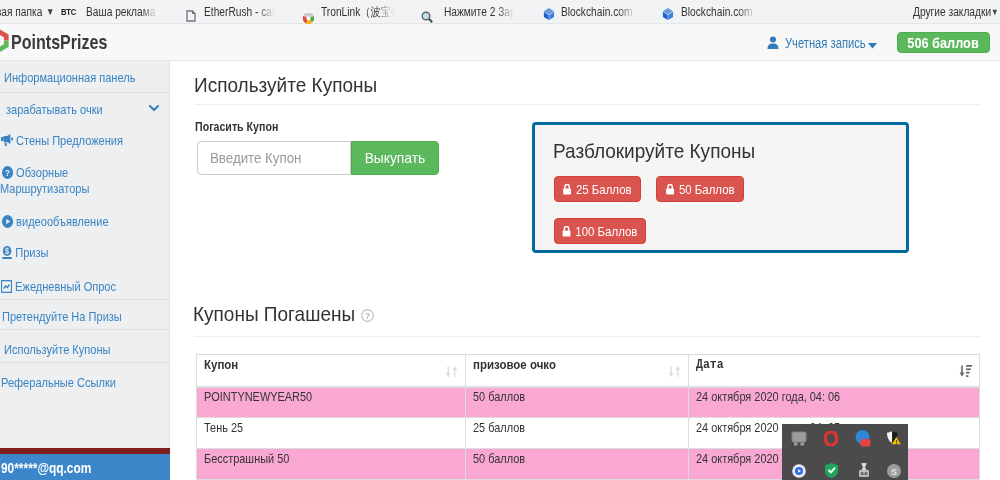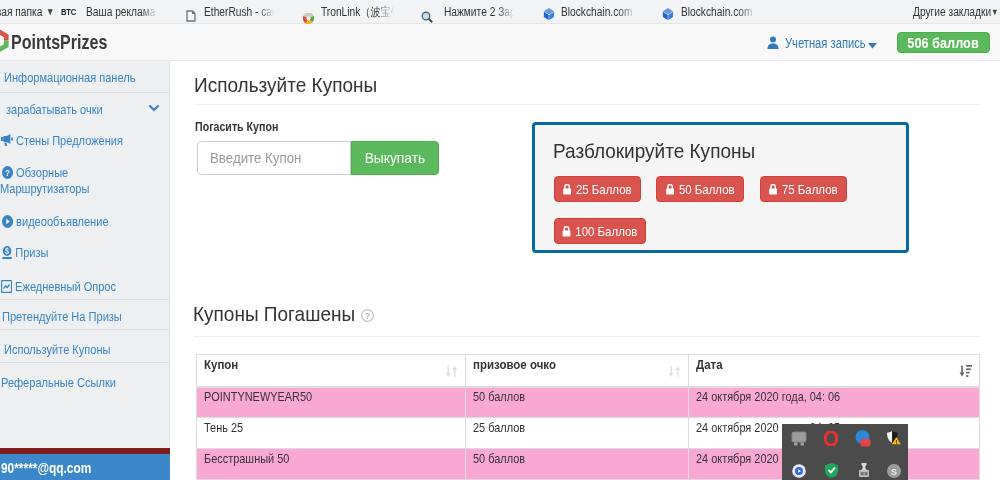--- a/index.html
+++ b/index.html
@@ -188,26 +188,20 @@
           <path d="M2.5 5 L2.5 3 A2.5 2.5 0 0 1 7.5 3 L7.5 5" fill="none" stroke="#fff" stroke-width="1.6"></path>
           <rect x="0.5" y="4.6" width="9" height="6" rx="1" fill="#fff"></rect>
         </svg>25 Баллов</span>
     </div>
   <div class="rbtn" style="left:121px; top:51px; width:88px;">
       <span style="display:flex;align-items:center;transform:scaleX(0.88);"><svg class="lk" width="10" height="11" viewBox="0 0 10 11">
           <path d="M2.5 5 L2.5 3 A2.5 2.5 0 0 1 7.5 3 L7.5 5" fill="none" stroke="#fff" stroke-width="1.6"></path>
           <rect x="0.5" y="4.6" width="9" height="6" rx="1" fill="#fff"></rect>
         </svg>50 Баллов</span>
     </div>
-  <div class="rbtn" style="left:225px; top:51px; width:87px;">
-      <span style="display:flex;align-items:center;transform:scaleX(0.88);"><svg class="lk" width="10" height="11" viewBox="0 0 10 11">
-          <path d="M2.5 5 L2.5 3 A2.5 2.5 0 0 1 7.5 3 L7.5 5" fill="none" stroke="#fff" stroke-width="1.6"></path>
-          <rect x="0.5" y="4.6" width="9" height="6" rx="1" fill="#fff"></rect>
-        </svg>75 Баллов</span>
-    </div>
   <div class="rbtn" style="left:19px; top:93px; width:92px;">
       <span style="display:flex;align-items:center;transform:scaleX(0.88);"><svg class="lk" width="10" height="11" viewBox="0 0 10 11">
           <path d="M2.5 5 L2.5 3 A2.5 2.5 0 0 1 7.5 3 L7.5 5" fill="none" stroke="#fff" stroke-width="1.6"></path>
           <rect x="0.5" y="4.6" width="9" height="6" rx="1" fill="#fff"></rect>
         </svg>100 Баллов</span>
     </div>
 </div>
 
 <h2 class="hd" style="left:193px; top:302px;">Купоны Погашены</h2>
 <svg class="abs" style="left:361px; top:309px;" width="13" height="13" viewBox="0 0 13 13">
@@ -228,21 +222,21 @@
             </g>
           </svg></th>
     <th style="width:223px;"><span class="htx">призовое очко</span><svg class="sort" width="13" height="13" viewBox="0 0 13 13">
             <g stroke="#dcdcdc" stroke-width="1.3" fill="#dcdcdc">
               <line x1="3.2" y1="1" x2="3.2" y2="9.5"></line>
               <path d="M0.8 8 L5.6 8 L3.2 12 Z" stroke="none"></path>
               <line x1="9.8" y1="3.5" x2="9.8" y2="12"></line>
               <path d="M7.4 5 L12.2 5 L9.8 1 Z" stroke="none"></path>
             </g>
           </svg></th>
-    <th style="width:291px;"><span class="htx">Дата</span><svg class="sort" width="13" height="12" viewBox="0 0 13 12">
+    <th style="width:291px;font-family:Liberation Mono, monospace;"><span class="htx">Дата</span><svg class="sort" width="13" height="12" viewBox="0 0 13 12">
             <g fill="#666" stroke="#666">
               <line x1="3" y1="0.5" x2="3" y2="9" stroke-width="1.6"></line>
               <path d="M0.5 7.5 L5.5 7.5 L3 11.5 Z" stroke="none"></path>
               <rect x="7" y="0" width="6" height="1.7" stroke="none"></rect>
               <rect x="7" y="3.4" width="4.8" height="1.7" stroke="none"></rect>
               <rect x="7" y="6.8" width="3.6" height="1.7" stroke="none"></rect>
               <rect x="7" y="10.2" width="2.4" height="1.7" stroke="none"></rect>
             </g>
           </svg></th>
   </tr>

